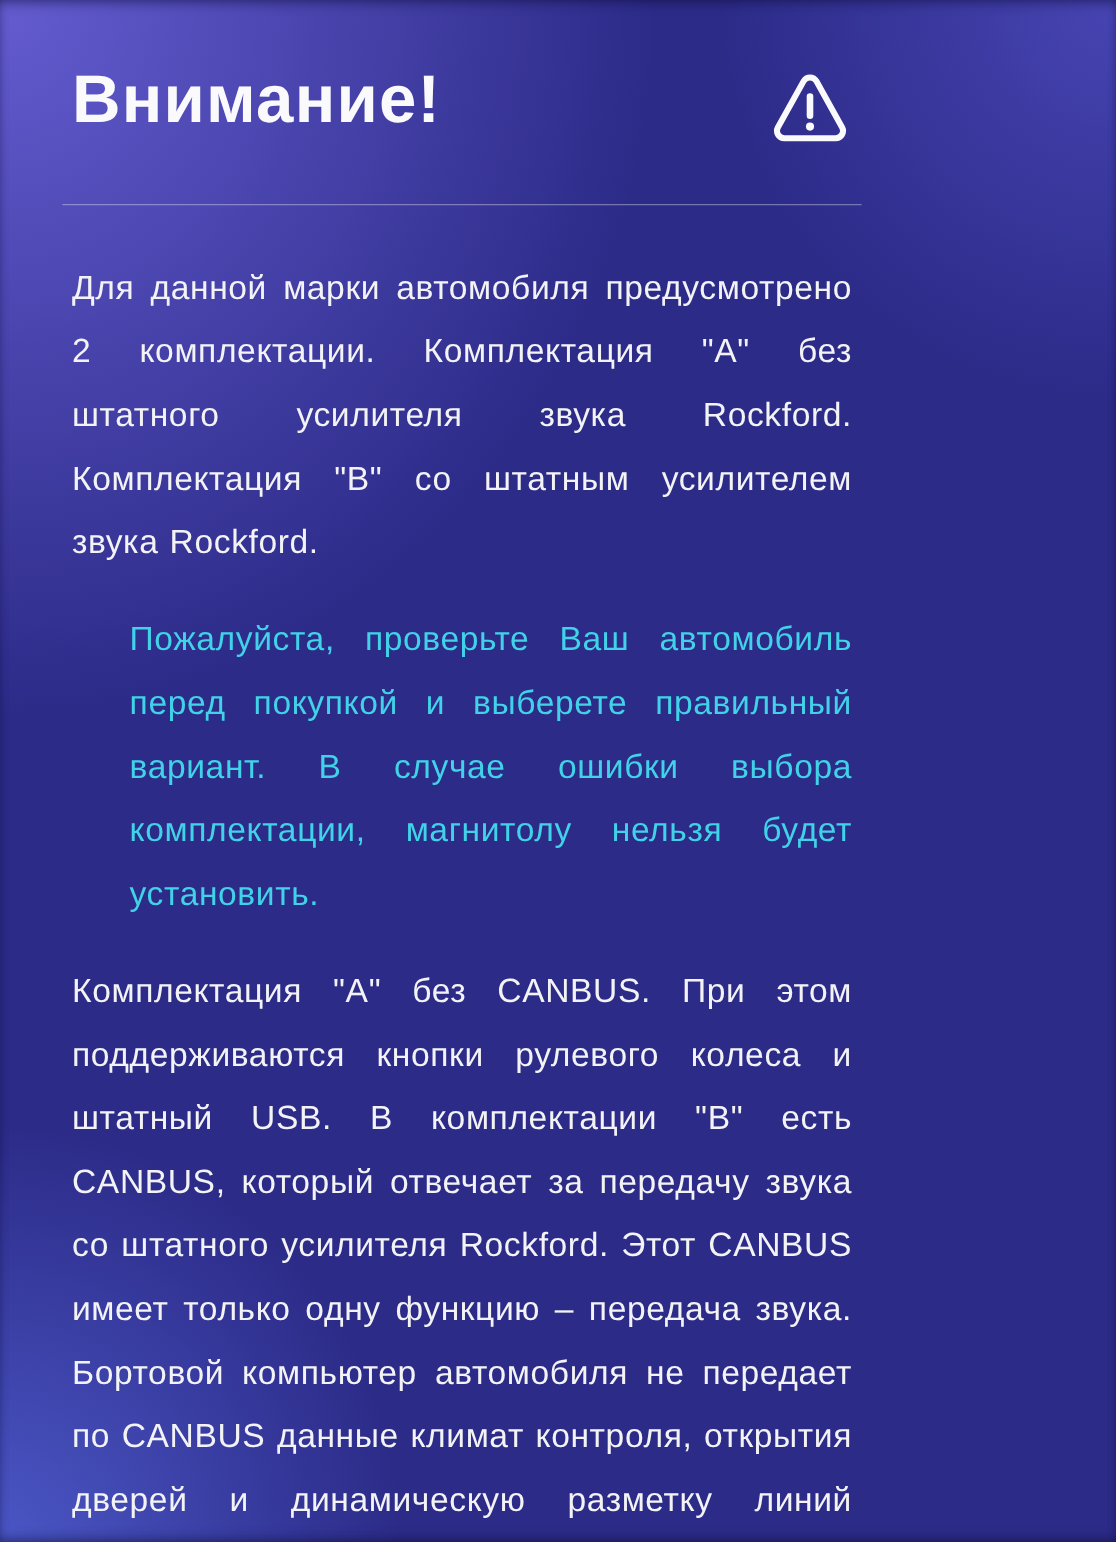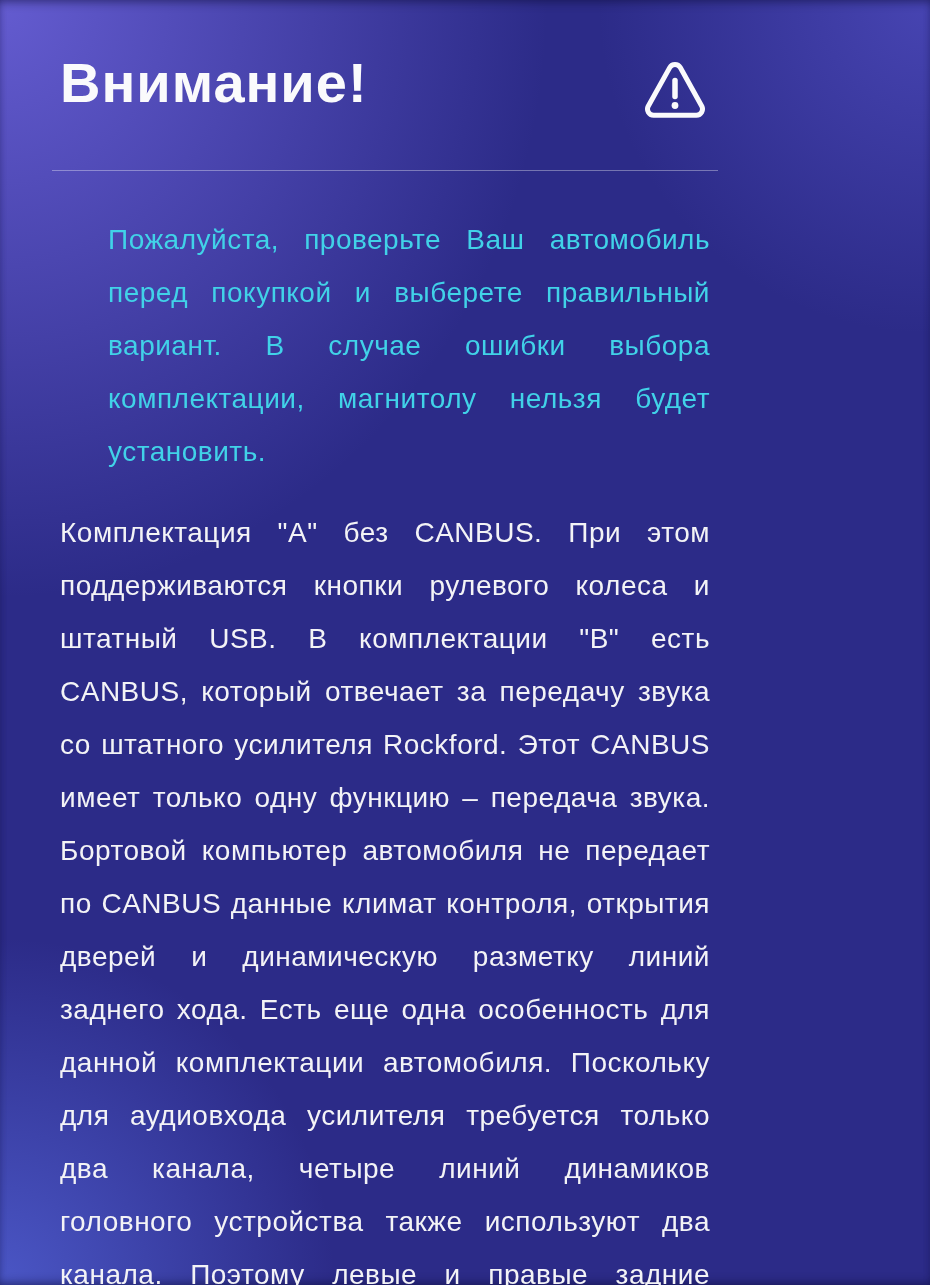--- a/index.html
+++ b/index.html
@@ -88,17 +88,18 @@
                  C28.8 7.7 30.8 6.5 33 6.5 Z" stroke="#fafafc" stroke-width="5" stroke-linejoin="round"></path>
         <line x1="33" y1="22.5" x2="33" y2="38.5" stroke="#fafafc" stroke-width="5.5" stroke-linecap="round"></line>
         <circle cx="33" cy="47.5" r="3.4" fill="#fafafc"></circle>
       </svg>
     </span>
   </div>
 
   <hr class="divider">
 
   <div class="content">
+    <p class="para">Для данной марки автомобиля предусмотрено 2 комплектации. Комплектация "А" без штатного усилителя звука Rockford. Комплектация "В" со штатным усилителем звука Rockford.</p>
     <p class="para highlight">Пожалуйста, проверьте Ваш автомобиль перед покупкой и выберете правильный вариант. В случае ошибки выбора комплектации, магнитолу нельзя будет установить.</p>
     <p class="para">Комплектация "А" без CANBUS. При этом поддерживаются кнопки рулевого колеса и штатный USB. В комплектации "В" есть CANBUS, который отвечает за передачу звука со штатного усилителя Rockford. Этот CANBUS имеет только одну функцию – передача звука. Бортовой компьютер автомобиля не передает по CANBUS данные климат контроля, открытия дверей и динамическую разметку линий заднего хода. Есть еще одна особенность для данной комплектации автомобиля. Поскольку для аудиовхода усилителя требуется только два канала, четыре линий динамиков головного устройства также используют два канала. Поэтому левые и правые задние динамики не могут настраиваться в звуковом поле эквалайзера.</p>
   </div>
 
 </div>
 
 </body></html>

